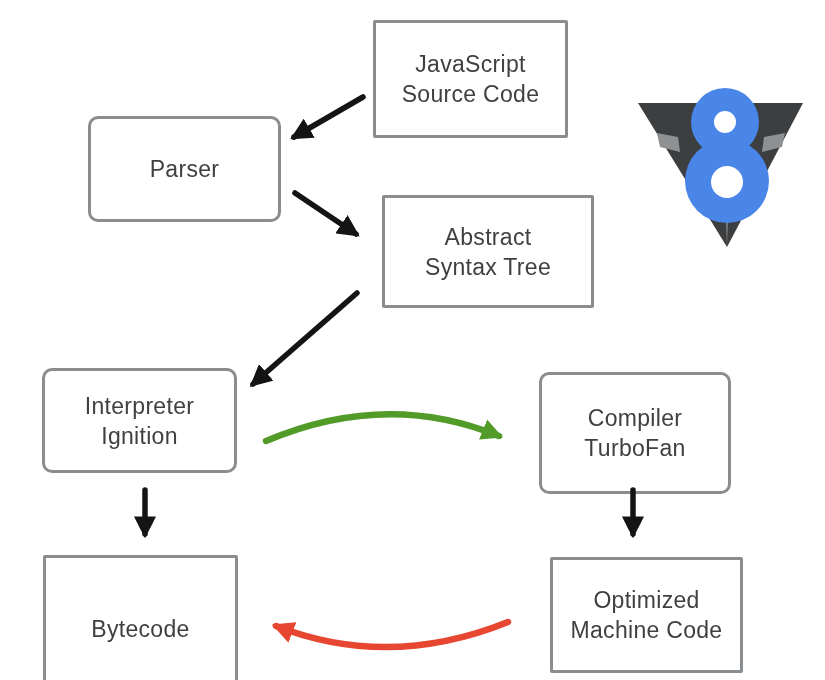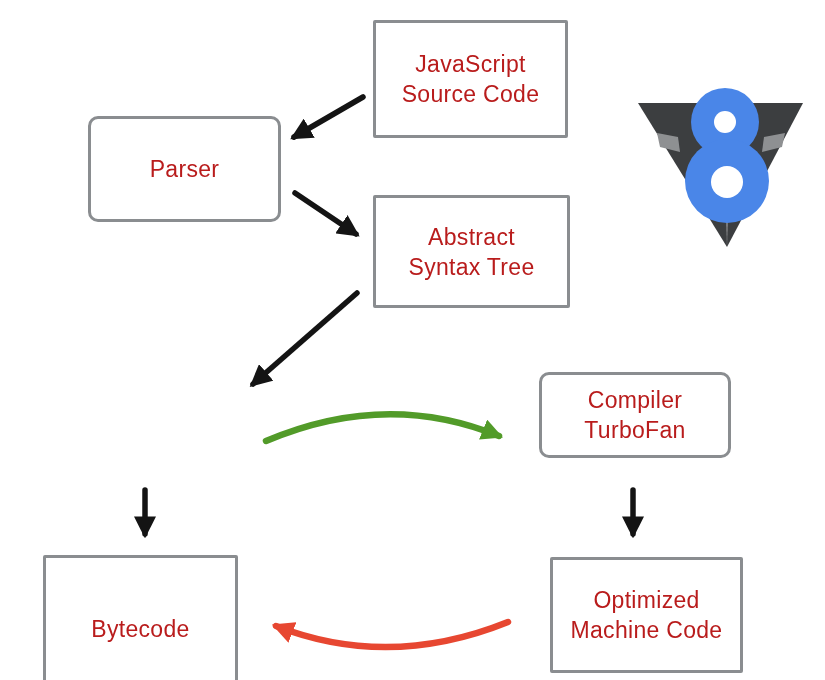--- a/index.html
+++ b/index.html
@@ -18,33 +18,33 @@
   .box {
     position: absolute;
     box-sizing: border-box;
     border: 3px solid #8a8d90;
     background: #ffffff;
     display: flex;
     align-items: center;
     justify-content: center;
     text-align: center;
     white-space: pre-line;
-    color: #b91c1c;
+    color: #404040;
     font-size: 23px;
     line-height: 30px;
     letter-spacing: 0.3px;
   }
   .rounded { border-radius: 10px; }
   .square  { border-radius: 2px; }
 
   #box-js        { left: 373px; top: 20px;  width: 195px; height: 118px; }
   #box-parser    { left: 88px;  top: 116px; width: 193px; height: 106px; }
-  #box-ast       { left: 373px; top: 195px; width: 197px; height: 113px; text-align: center; }
+  #box-ast       { left: 382px; top: 195px; width: 212px; height: 113px; text-align: center; }
   #box-interp    { left: 42px;  top: 368px; width: 195px; height: 105px; }
-  #box-compiler  { left: 539px; top: 372px; width: 192px; height: 86px; }
+  #box-compiler  { left: 539px; top: 372px; width: 192px; height: 122px; }
   #box-bytecode  { left: 43px;  top: 555px; width: 195px; height: 148px; }
   #box-optimized { left: 537px; top: 557px; width: 193px; height: 116px; margin-left: 13px; }
 
   svg.overlay {
     position: absolute;
     inset: 0;
     width: 825px;
     height: 680px;
     pointer-events: none;
   }
@@ -69,20 +69,22 @@
 <div id="stage">
 
   <div id="box-js" class="box square">JavaScript
 Source Code</div>
 
   <div id="box-parser" class="box rounded">Parser</div>
 
   <div id="box-ast" class="box square">Abstract
 Syntax Tree</div>
 
+  <div id="box-interp" class="box rounded">Interpreter
+Ignition</div>
 
   <div id="box-compiler" class="box rounded">Compiler
 TurboFan</div>
 
   <div id="box-bytecode" class="box square">Bytecode</div>
 
   <div id="box-optimized" class="box square">Optimized
 Machine Code</div>
 
   <svg class="overlay" viewBox="0 0 825 680">

